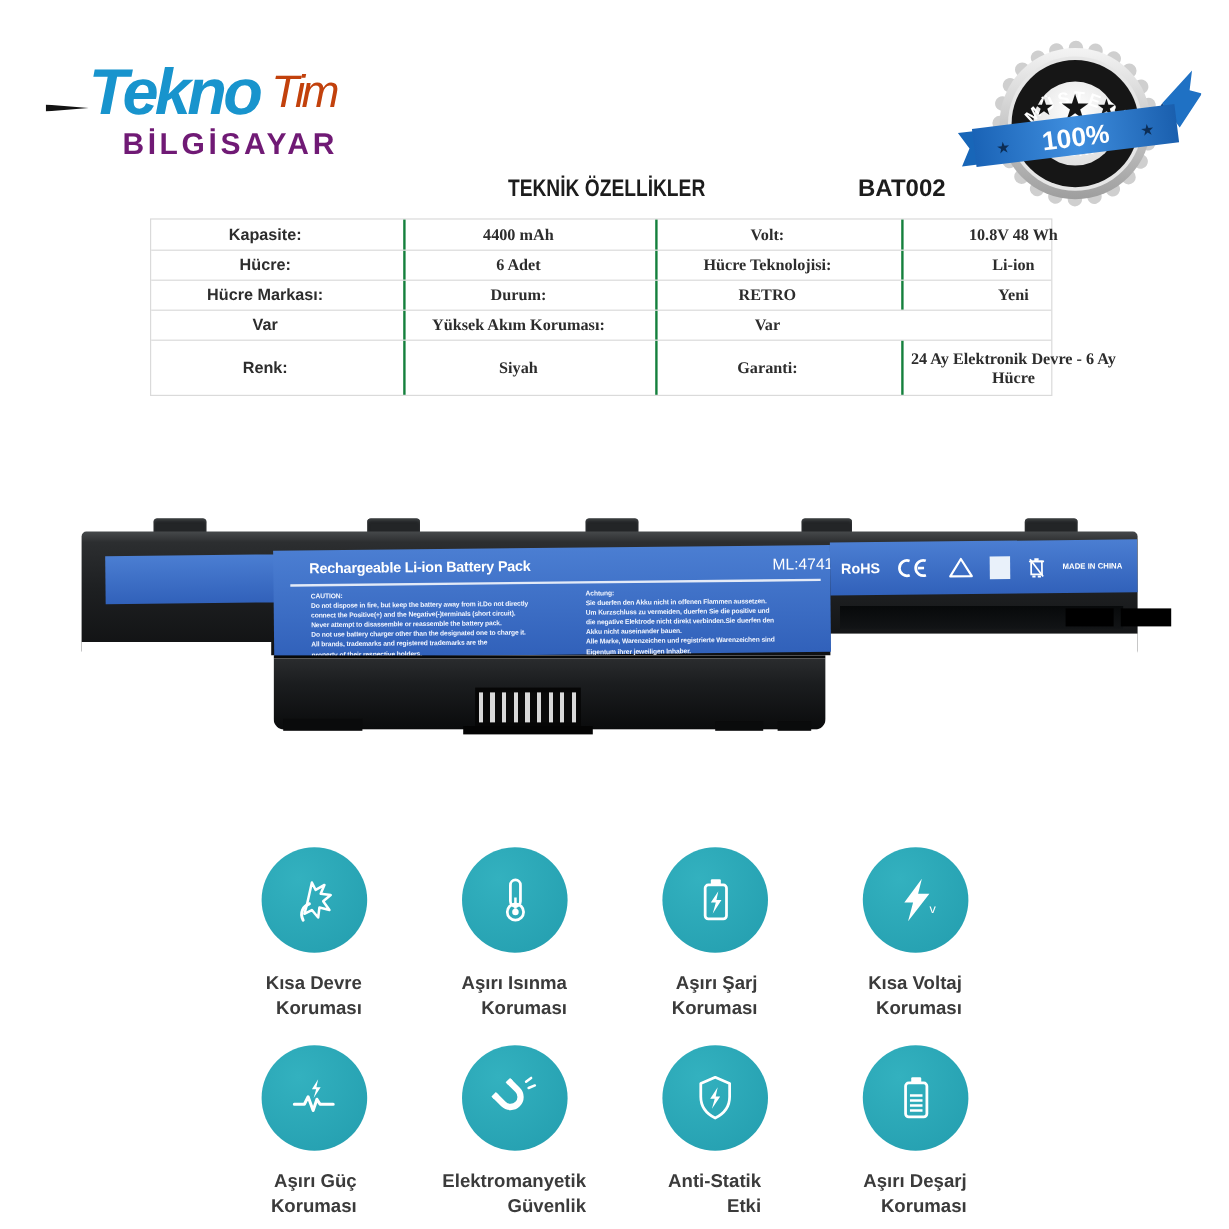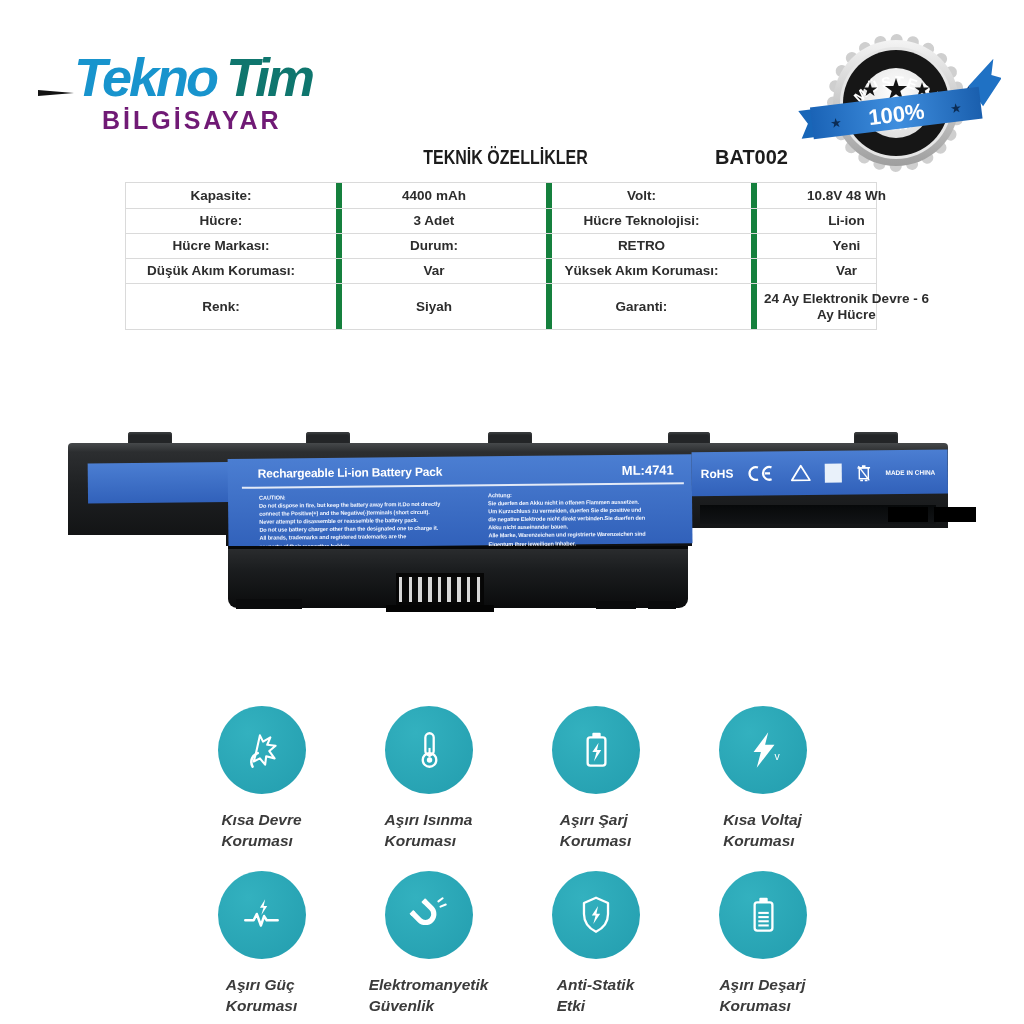--- a/index.html
+++ b/index.html
@@ -1,48 +1,48 @@
 <!DOCTYPE html>
 <html><head>
 <meta charset="utf-8">
 <style>
   * { margin:0; padding:0; box-sizing:border-box; }
   body { background:#ffffff; font-family:"Liberation Sans", sans-serif; }
   .page { position:relative; width:1024px; height:1024px; background:#fff; overflow:hidden; }
 
   
   .logo { position:absolute; left:38px; top:50px; }
-  .logo-row { display:flex; align-items:center; }
+  .logo-row { display:flex; align-items:flex-start; }
   .logo-arrow { width:36px; height:16px; background:#131313; margin-top:32px;
     clip-path:polygon(0 32%, 100% 50%, 0 68%); }
   .logo-t1 { font-style:italic; font-weight:bold; font-size:54px; line-height:54px;
     color:#1894cd; letter-spacing:-3px; }
-  .logo-t2 { font-style:italic; font-weight:bold; font-size:54px; line-height:54px;
-    color:#0f766e; letter-spacing:-3px; margin-left:10px; }
+  .logo-t2 { font-style:italic; font-weight:normal; font-size:38px; line-height:54px;
+    color:#c2410c; letter-spacing:-3px; margin-left:10px; }
   .logo-sub { color:#701a75; font-weight:bold; font-size:25px; letter-spacing:3px;
     margin:2px 0 0 64px; }
 
   
   .badge { position:absolute; left:791px; top:11px; }
 
   
   .sect-title { position:absolute; left:378px; top:146px; width:255px; text-align:center;
     font-size:20px; font-weight:bold; color:#1c1c1c; transform:scaleX(.8); letter-spacing:0; }
   .prod-code { position:absolute; left:715px; top:146px; width:130px; text-align:left;
     font-size:20px; font-weight:bold; color:#1c1c1c; }
 
   
   .spec-table { position:absolute; left:125px; top:182px; width:752px;
     border:1px solid #dadada; background:#fff; }
   .trow { display:grid; grid-template-columns:190px 190px 185px 185px; height:25px;gap:20px; }
   .trow.tall { height:46px; }
   .trow + .trow { border-top:1px solid #dadada; }
   .cell { display:flex; align-items:center; justify-content:center; text-align:center;
     font-size:13.5px; font-weight:bold; color:#2d2d2d; padding:0 6px; line-height:16px; }
-  .cell + .cell { border-left:6px solid #15803d; }
+  .cell + .cell { border-left:2px solid #15803d;font-family:Liberation Serif, serif; }
 
   
   .batt { position:absolute; left:68px; top:430px; width:880px; height:190px; }
   .batt .tab { position:absolute; top:2px; height:13px; width:44px; background:#232527;
     border-radius:3px 3px 0 0; box-shadow:inset 0 2px 2px #3a3d3f; }
   .batt .body { position:absolute; left:0; top:13px; width:880px; height:103px;
     border-radius:4px;
     background:linear-gradient(180deg,#46494b 0,#2c2e30 9px,#1e2022 45%,#101112 100%); }
   .batt .cut-left { position:absolute; left:0; top:105px; width:158px; height:14px; background:#fff; }
   .batt .cut-right { position:absolute; left:624px; top:98px; width:256px; height:21px; background:#fff; }
@@ -52,21 +52,21 @@
   .label-group { position:absolute; left:0; top:0; width:880px; height:130px;
     transform:rotate(-0.6deg); transform-origin:40% 50%; }
   .lbl { position:absolute; background:linear-gradient(180deg,#4b7ed2,#3161ba);
     color:#fff; }
   .lbl-left   { left:20px;  top:30px; width:141px; height:40px; }
   .lbl-center { left:160px; top:27px; width:464px; height:89px; }
   .lbl-right  { left:624px; top:25px; width:256px; height:44px;
     display:flex; align-items:center; gap:13px; padding:0 9px; }
   .lbl-title { position:absolute; left:30px; top:8px; font-size:12px; font-weight:bold;
     letter-spacing:-0.2px; white-space:nowrap; }
-  .lbl-model { position:absolute; left:394px; top:8px; font-size:13px; font-weight:bold; }
+  .lbl-model { position:absolute; left:416px; top:8px; font-size:13px; font-weight:normal; }
   .lbl-line { position:absolute; left:14px; top:28px; width:442px; height:2px;
     background:rgba(255,255,255,.85); }
   .tinytext { position:absolute; top:35px; font-size:5.6px; line-height:8.1px;
     font-weight:bold; letter-spacing:-0.1px; white-space:nowrap; color:#f2f6ff; }
   .caution { left:31px; }
   .achtung { left:260px; }
   .rohs { font-size:12px; font-weight:bold; }
   .wsquare { width:17px; height:19px; background:#e9f1fa; flex:0 0 auto; }
   .madein { font-size:6.5px; font-weight:bold; letter-spacing:0; }
   .batt .lower { position:absolute; left:160px; top:116px; width:460px; height:62px;
@@ -79,22 +79,22 @@
   .foot { position:absolute; background:#0a0b0c; }
 
   
   .features { position:absolute; left:178px; top:706px; width:668px;
     display:grid; grid-template-columns:repeat(4,1fr); row-gap:20px; }
   .feature { display:flex; flex-direction:column; align-items:center; }
   .fcircle { width:88px; height:88px; border-radius:50%;
     background:radial-gradient(circle at 35% 30%, #33b1bf, #239dae);
     display:flex; align-items:center; justify-content:center; }
   .fcircle svg { width:46px; height:46px; }
-  .flabel { margin-top:15px; text-align:left; font-size:15.5px; font-weight:bold;
-    color:#3b3b3b; line-height:21px;font-style:italic; }
+  .flabel { margin-top:15px; text-align:right; font-size:15.5px; font-weight:bold;
+    color:#3b3b3b; line-height:21px; }
 </style>
 </head>
 <body>
 
 <div class="page">
 
   <div class="logo">
     <div class="logo-row">
       <div class="logo-arrow"></div>
       <span class="logo-t1">Tekno</span>
@@ -151,32 +151,31 @@
 
   <div class="spec-table">
     <div class="trow">
       <div class="cell">Kapasite:</div>
       <div class="cell">4400 mAh</div>
       <div class="cell">Volt:</div>
       <div class="cell">10.8V 48 Wh</div>
     </div>
     <div class="trow">
       <div class="cell">Hücre:</div>
-      <div class="cell">3 Adet</div>
+      <div class="cell">6 Adet</div>
       <div class="cell">Hücre Teknolojisi:</div>
       <div class="cell">Li-ion</div>
     </div>
     <div class="trow">
       <div class="cell">Hücre Markası:</div>
       <div class="cell">Durum:</div>
       <div class="cell">RETRO</div>
       <div class="cell">Yeni</div>
     </div>
     <div class="trow">
-      <div class="cell">Düşük Akım Koruması:</div>
       <div class="cell">Var</div>
       <div class="cell">Yüksek Akım Koruması:</div>
       <div class="cell">Var</div>
     </div>
     <div class="trow tall">
       <div class="cell">Renk:</div>
       <div class="cell">Siyah</div>
       <div class="cell">Garanti:</div>
       <div class="cell">24 Ay Elektronik Devre - 6 Ay Hücre</div>
     </div>

